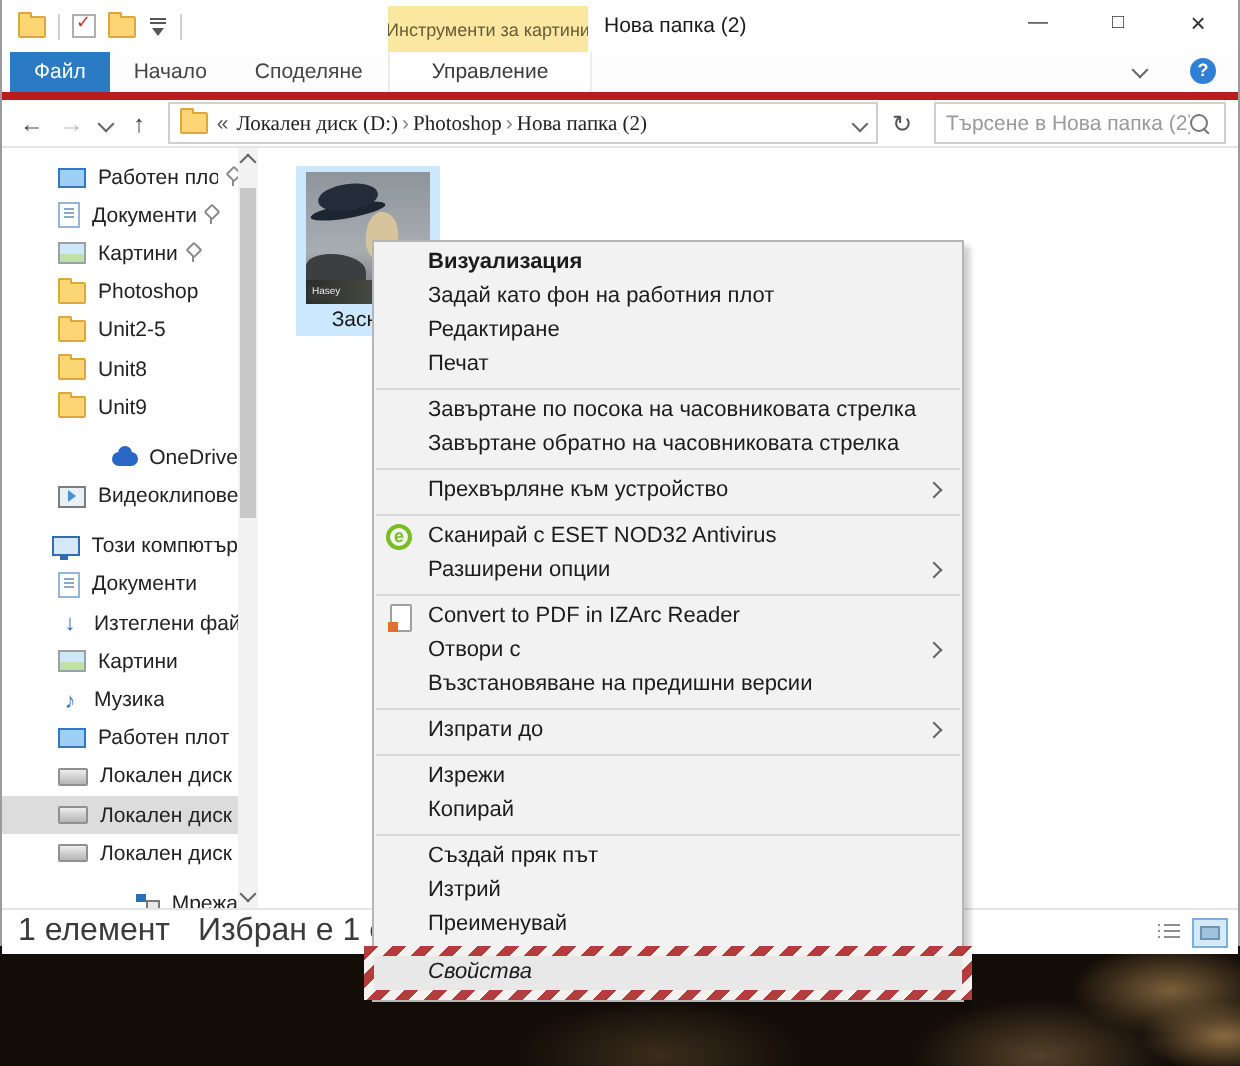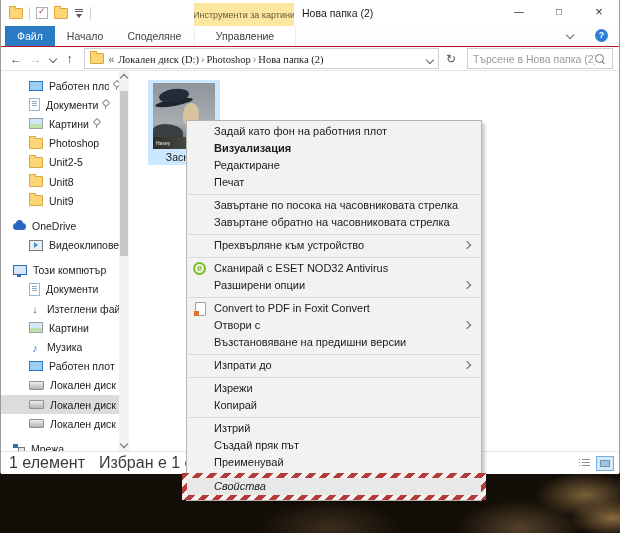--- a/index.html
+++ b/index.html
@@ -34,21 +34,21 @@
   .q-caret::after{content:'';position:absolute;top:6px;left:2px;border-left:3px solid transparent;
     border-right:3px solid transparent;border-top:4px solid #555;}
   .ctx-header{position:absolute;left:193px;top:3px;width:100px;height:23px;background:#fbe7a0;
     color:#655c3a;font-size:9px;display:flex;align-items:center;justify-content:center;white-space:nowrap;overflow:hidden;}
   .win-title{position:absolute;left:301px;top:0;height:26px;line-height:26px;font-size:10.5px;color:#1b1b1b;white-space:nowrap;}
   .win-controls{position:absolute;right:0;top:0;height:26px;display:flex;}
   .wc{width:40px;height:26px;text-align:center;line-height:24px;font-size:10px;color:#333;}
   .wc.close{font-size:13px;}
 
   
-  .tabrow{position:relative;height:20px;background:#fdfdfd;border-bottom:1px solid #b91c1c;}
+  .tabrow{position:relative;height:20px;background:#fdfdfd;border-bottom:4px solid #b91c1c;}
   #ribbon-tabs{display:flex;height:20px;padding-left:4px;}
   .tab{height:20px;line-height:20px;padding:0 12px;font-size:10.5px;color:#444;}
   .tab.active{background:#2b7bc4;color:#fff;}
   .manage-tab{position:absolute;left:193px;top:0;width:100px;height:20px;line-height:20px;text-align:center;
     font-size:10.5px;color:#3b3b3b;background:#fff;border-left:1px solid #ececec;border-right:1px solid #ececec;}
   .ribbon-chev{position:absolute;right:46px;top:6px;}
   .help{position:absolute;right:11px;top:3px;width:13px;height:13px;border-radius:50%;background:#2f7fd6;
     color:#fff;font-size:9px;font-weight:bold;text-align:center;line-height:13px;}
 
   
@@ -75,21 +75,21 @@
   .searchbox input::placeholder{color:#9a9a9a;}
   .mag{width:7px;height:7px;border:1px solid #777;border-radius:50%;position:relative;margin-right:8px;flex:none;}
   .mag::after{content:'';position:absolute;width:4px;height:1px;background:#777;left:5px;top:7px;transform:rotate(45deg);}
 
   
   .main{display:flex;height:380px;}
   .sidebar{width:118px;padding-top:5px;overflow:hidden;}
   .srow{height:19.2px;display:flex;align-items:center;font-size:10.5px;color:#222;white-space:nowrap;overflow:hidden;}
   .srow.ind0{padding-left:12px;}
   .srow.ind1{padding-left:28px;}
-  .srow.gap{margin-top:6px;}
+  .srow.gap{margin-top:6px;justify-content:flex-end;}
   .srow.sel{background:#dcdcdc;}
   .srow .lbl{margin-left:6px;overflow:hidden;}
   .si{display:inline-block;position:relative;flex:none;}
   .si.folder{width:12px;height:9px;background:#fcd575;border:1px solid #dda73c;border-radius:1px;}
   .si.folder::before{content:'';position:absolute;top:-3px;left:-1px;width:5px;height:2px;background:#fcd575;
     border:1px solid #dda73c;border-bottom:none;border-radius:1px 1px 0 0;}
   .si.desktop{width:12px;height:8px;border:1px solid #3178c6;background:#9ed0f5;}
   .si.doc{width:9px;height:11px;background:#fff;border:1px solid #94b6d8;}
   .si.doc::before{content:'';position:absolute;left:2px;top:2px;width:5px;height:1px;background:#8aa9c9;
     box-shadow:0 2px #8aa9c9,0 4px #8aa9c9;}
@@ -326,41 +326,41 @@
     <span class="sel-info">Избран е 1 елемент: 11,5 КБ</span>
     <div class="views">
       <span class="vlist"></span>
       <span class="vthumb"></span>
     </div>
   </div>
 
 </div>
 
 <div class="menu" id="ctxmenu">
+    <div class="mrow bold"><span class="mlbl">Визуализация</span></div>
     <div class="mrow"><span class="mlbl">Задай като фон на работния плот</span></div>
-    <div class="mrow bold"><span class="mlbl">Визуализация</span></div>
     <div class="mrow"><span class="mlbl">Редактиране</span></div>
     <div class="mrow"><span class="mlbl">Печат</span></div>
     <div class="msep"></div>
     <div class="mrow"><span class="mlbl">Завъртане по посока на часовниковата стрелка</span></div>
     <div class="mrow"><span class="mlbl">Завъртане обратно на часовниковата стрелка</span></div>
     <div class="msep"></div>
     <div class="mrow"><span class="mlbl">Прехвърляне към устройство</span><span class="chev right"></span></div>
     <div class="msep"></div>
     <div class="mrow"><span class="mi eset">e</span><span class="mlbl">Сканирай с ESET NOD32 Antivirus</span></div>
     <div class="mrow"><span class="mlbl">Разширени опции</span><span class="chev right"></span></div>
     <div class="msep"></div>
-    <div class="mrow"><span class="mi foxit"></span><span class="mlbl">Convert to PDF in Foxit Convert</span></div>
+    <div class="mrow"><span class="mi foxit"></span><span class="mlbl">Convert to PDF in IZArc Reader</span></div>
     <div class="mrow"><span class="mlbl">Отвори с</span><span class="chev right"></span></div>
     <div class="mrow"><span class="mlbl">Възстановяване на предишни версии</span></div>
     <div class="msep"></div>
     <div class="mrow"><span class="mlbl">Изпрати до</span><span class="chev right"></span></div>
     <div class="msep"></div>
     <div class="mrow"><span class="mlbl">Изрежи</span></div>
     <div class="mrow"><span class="mlbl">Копирай</span></div>
     <div class="msep"></div>
+    <div class="mrow"><span class="mlbl">Създай пряк път</span></div>
     <div class="mrow"><span class="mlbl">Изтрий</span></div>
-    <div class="mrow"><span class="mlbl">Създай пряк път</span></div>
     <div class="mrow"><span class="mlbl">Преименувай</span></div>
     <div class="annot">
       <div class="mrow hover"><span class="mlbl">Свойства</span></div>
     </div>
   </div>
 
 </body></html>

